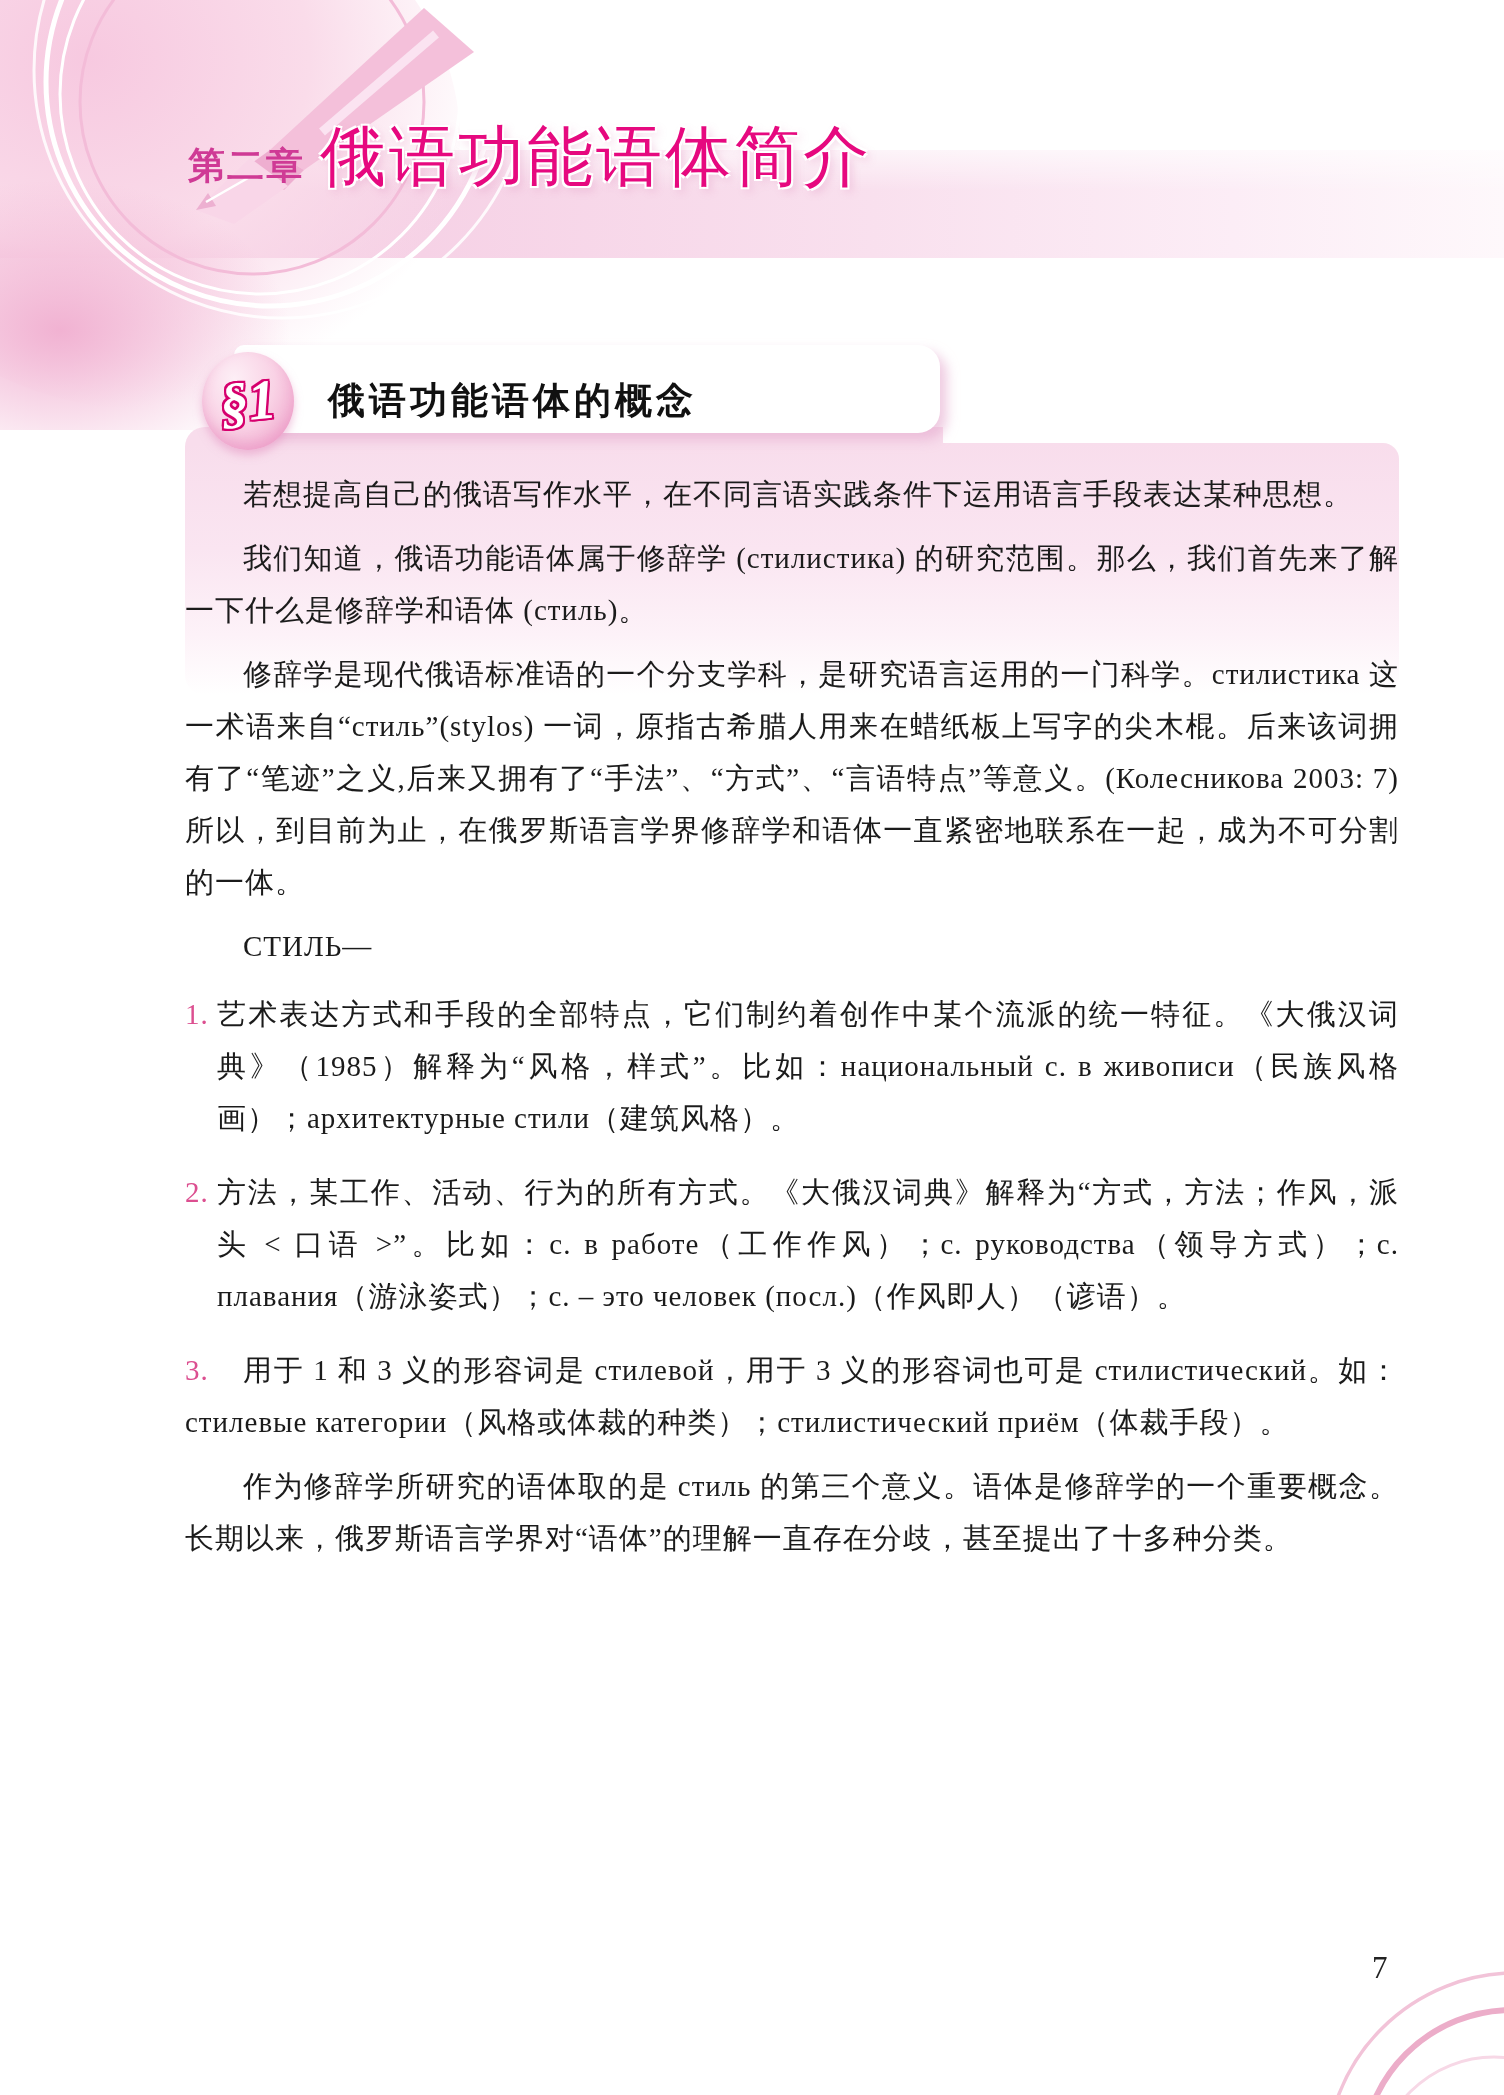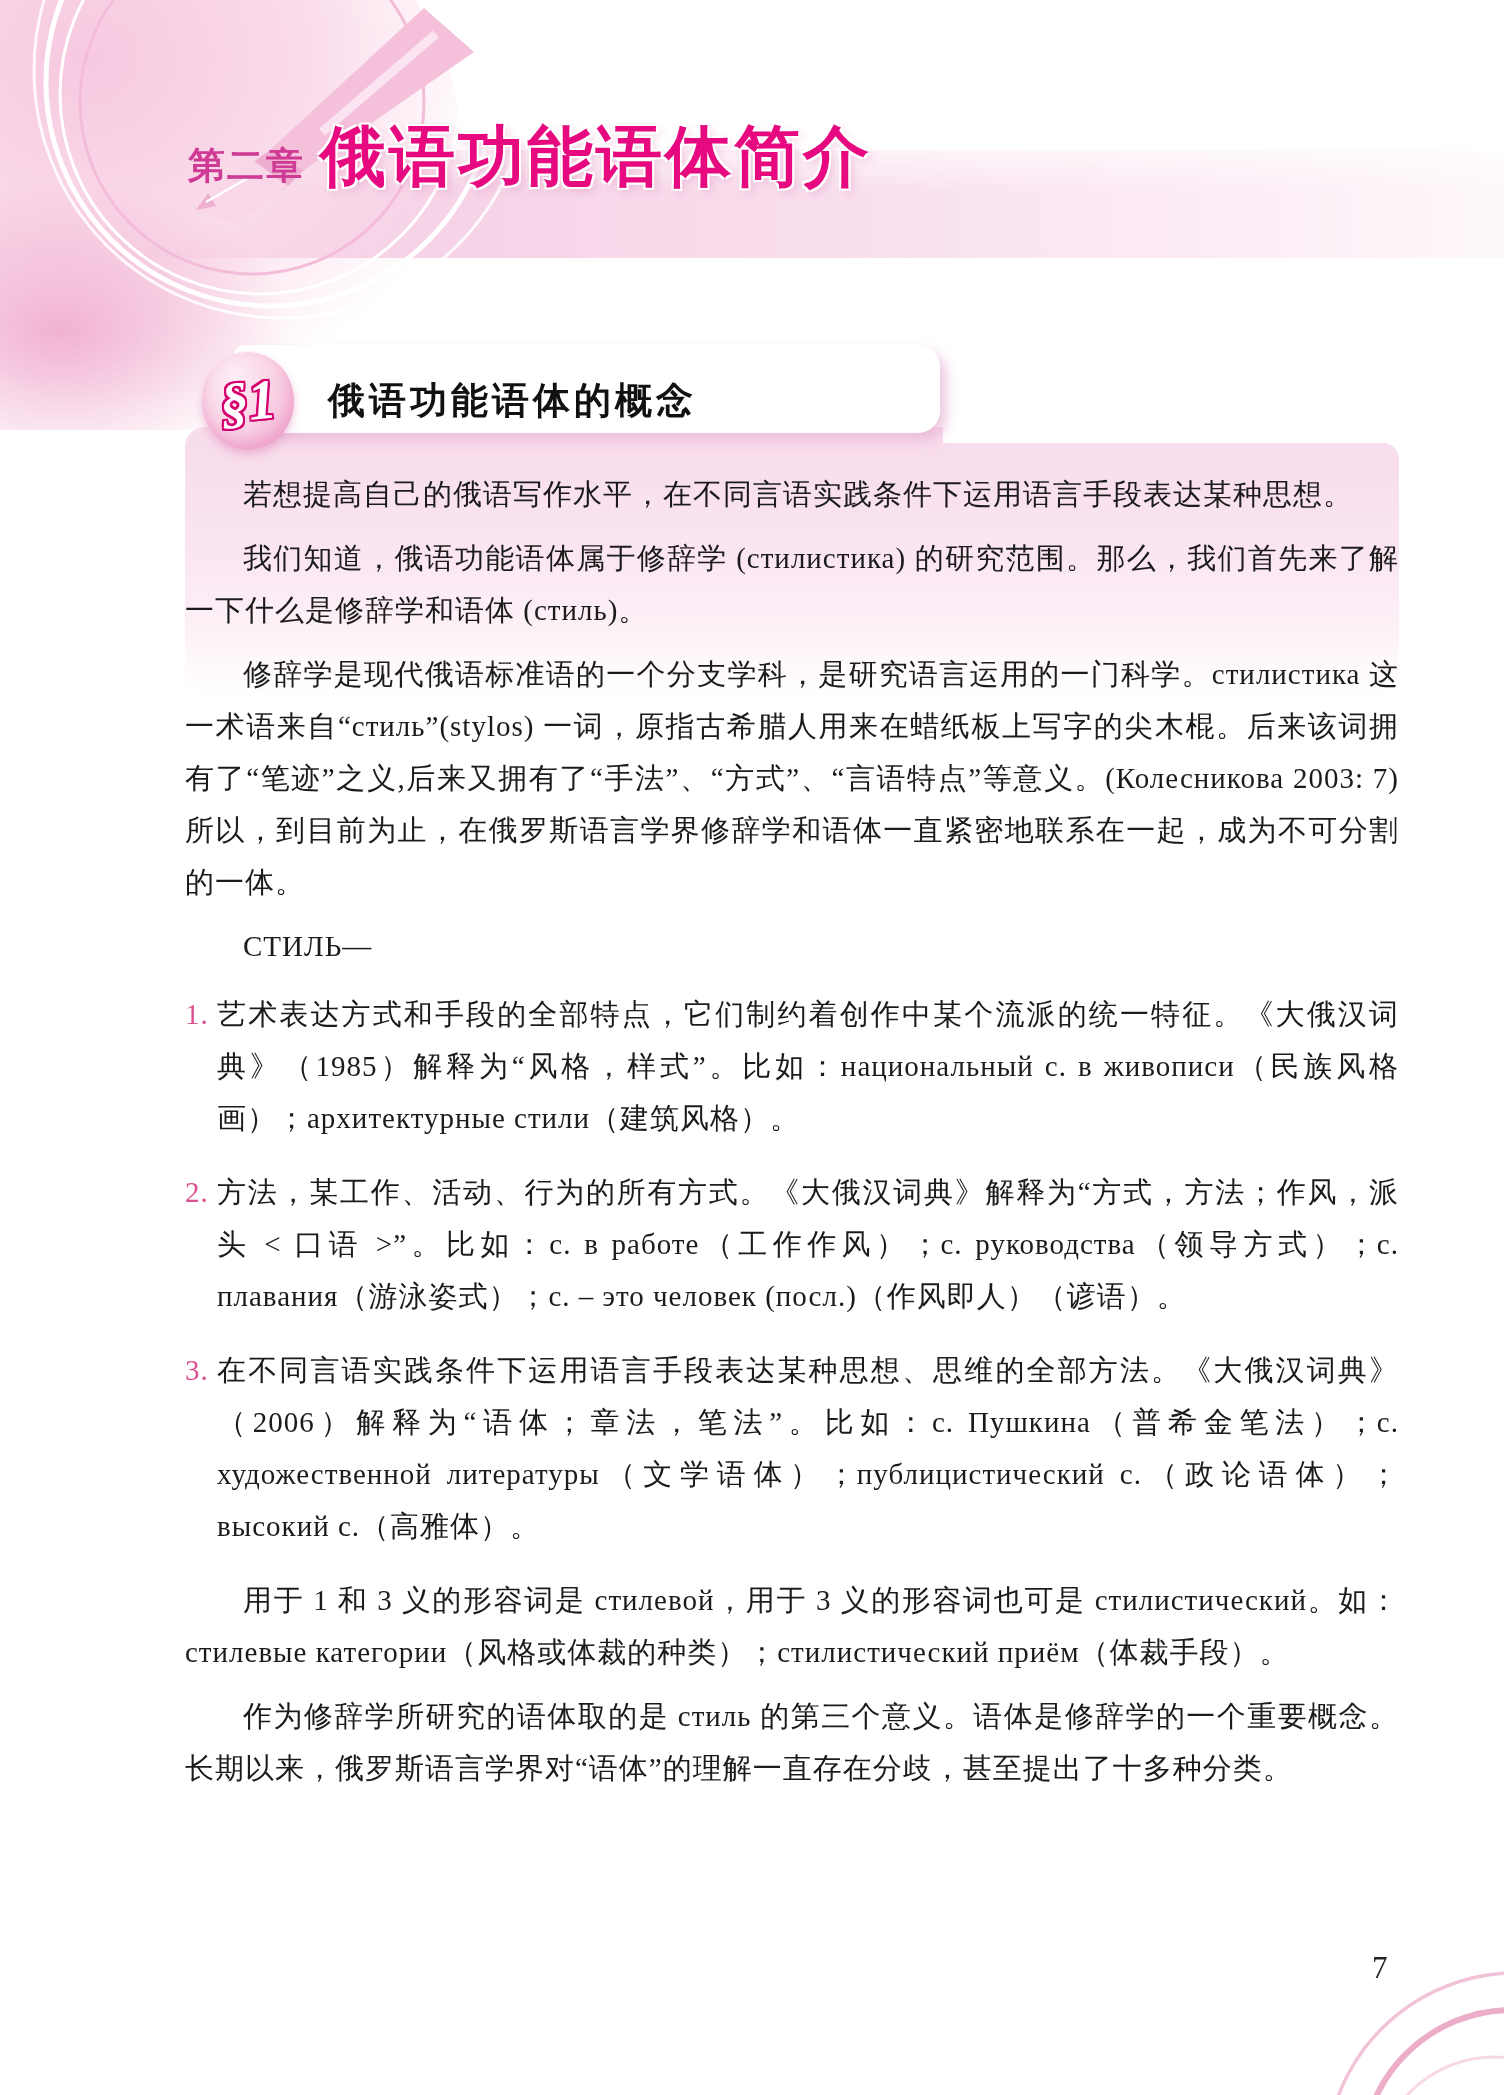--- a/index.html
+++ b/index.html
@@ -23,21 +23,21 @@
   .deco-tl{position:absolute;left:0;top:0;pointer-events:none;}
   .deco-br{position:absolute;left:1244px;top:1895px;pointer-events:none;}
   .chapter-label{
     position:absolute;left:188px;top:141px;
     font-family:"Liberation Sans","DejaVu Sans",sans-serif;
     font-size:37px;font-weight:bold;color:#cf3a95;letter-spacing:2px;
   }
   .chapter-title{
     position:absolute;left:320px;top:112px;
     font-family:"Liberation Sans","DejaVu Sans",sans-serif;
-    font-size:66px;font-weight:bold;color:#e6097f;letter-spacing:3px;
+    font-size:66px;font-weight:normal;color:#e6097f;letter-spacing:3px;
     text-shadow:2px 2px 0 #fff,-2px -2px 0 #fff,2px -2px 0 #fff,-2px 2px 0 #fff,4px 4px 8px rgba(214,110,170,.35);
   }
   
   .pink-a{
     position:absolute;left:185px;top:427px;width:758px;height:34px;
     background:#f8ddec;border-top-left-radius:20px;
   }
   .pink-b{
     position:absolute;left:185px;top:443px;width:1214px;height:252px;
     border-radius:16px 16px 20px 20px;
@@ -141,21 +141,20 @@
       <li>
         <span class="num">1.</span>
         <span class="li-text">艺术表达方式和手段的全部特点，它们制约着创作中某个流派的统一特征。《大俄汉词典》（1985）解释为“风格，样式”。比如：национальный с. в живописи（民族风格画）；архитектурные стили（建筑风格）。</span>
       </li>
       <li>
         <span class="num">2.</span>
         <span class="li-text">方法，某工作、活动、行为的所有方式。《大俄汉词典》解释为“方式，方法；作风，派头 &lt; 口语 &gt;”。比如：с. в работе（工作作风）；с. руководства（领导方式）；с. плавания（游泳姿式）；с. – это человек (посл.)（作风即人）（谚语）。</span>
       </li>
       <li>
         <span class="num">3.</span>
-        <span class="li-text">在不同言语实践条件下运用语言手段表达某种思想、思维的全部方法。《大俄汉词典》（2006）解释为“语体；章法，笔法”。比如：с. Пушкина（普希金笔法）；с. художественной литературы（文学语体）；публицистический с.（政论语体）；высокий с.（高雅体）。</span>
       </li>
     </ol>
     <p>用于 1 和 3 义的形容词是 стилевой，用于 3 义的形容词也可是 стилистический。如：стилевые категории（风格或体裁的种类）；стилистический приём（体裁手段）。</p>
     <p>作为修辞学所研究的语体取的是 стиль 的第三个意义。语体是修辞学的一个重要概念。长期以来，俄罗斯语言学界对“语体”的理解一直存在分歧，甚至提出了十多种分类。</p>
   </div>
 
   <svg class="deco-br" width="260" height="200" viewBox="0 0 260 200">
     <circle cx="272" cy="268" r="190" fill="none" stroke="#f2c3d8" stroke-width="3.5"></circle>
     <circle cx="268" cy="265" r="150" fill="none" stroke="#ecadc9" stroke-width="6"></circle>
     <circle cx="250" cy="280" r="118" fill="none" stroke="#f7d8e6" stroke-width="3"></circle>

